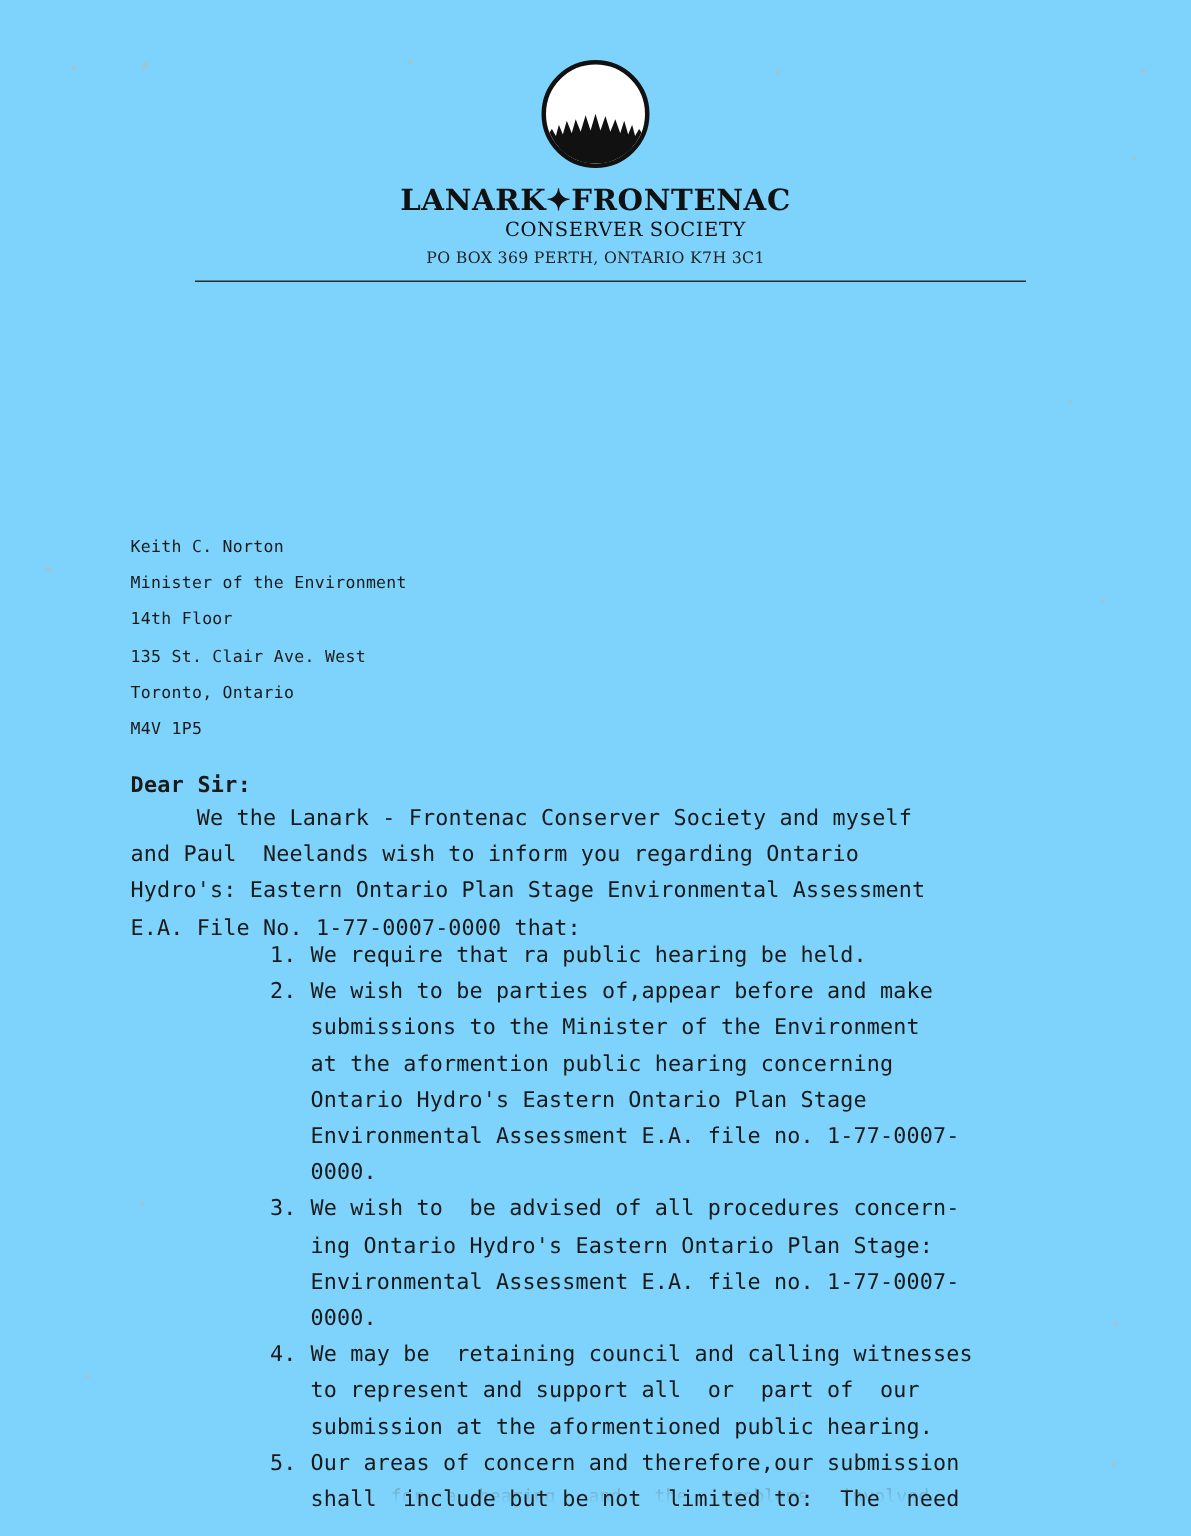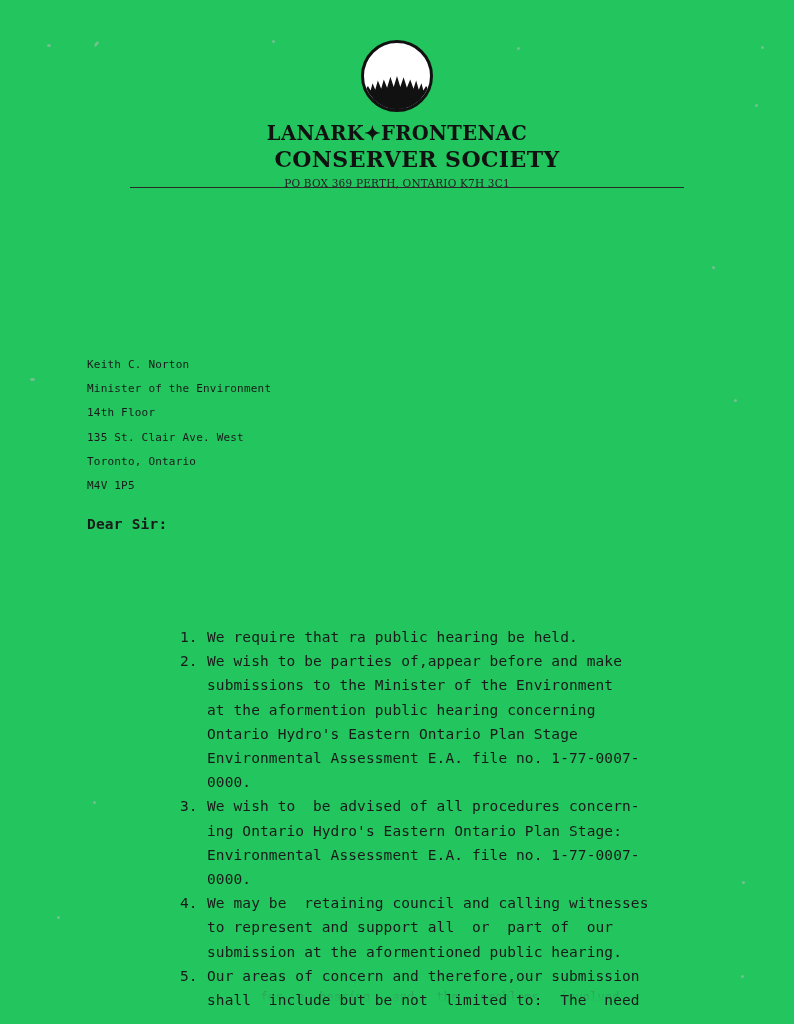--- a/index.html
+++ b/index.html
@@ -12,21 +12,21 @@
     height: 1024px;
     position: relative;
     font-family: "DejaVu Sans Mono", monospace;
     color: #1a1a1a;
     overflow: hidden;
   }
 
   .page {
     position: absolute;
     inset: 0;
-    background: #22c55e;
+    background: #7dd3fc;
   }
 
   
   .speckle {
     position: absolute;
     background: #b9b9b9;
     border-radius: 50%;
     opacity: .55;
   }
 
@@ -72,22 +72,22 @@
   .org-line1 {
     font-family: "DejaVu Serif", serif;
     font-weight: bold;
     font-size: 19.5px;
     letter-spacing: .4px;
     margin-top: 10px;
     color: #111;
   }
   .org-line2 {
     font-family: "DejaVu Serif", serif;
-    font-weight: bold;
-    font-size: 22px;
+    font-weight: normal;
+    font-size: 13px;
     letter-spacing: .4px;
     margin-top: 1px;
     color: #111;
     margin-left: 40px;
   }
   .org-addr {
     font-family: "DejaVu Serif", serif;
     font-size: 10.5px;
     letter-spacing: .2px;
     margin-top: 5px;
@@ -216,20 +216,24 @@
 
   <div class="recipient">Keith C. Norton
 Minister of the Environment
 14th Floor
 135 St. Clair Ave. West
 Toronto, Ontario
 M4V 1P5</div>
 
   <div class="salutation">Dear Sir:</div>
 
+  <div class="intro">     We the Lanark - Frontenac Conserver Society and myself
+and Paul  Neelands wish to inform you regarding Ontario
+Hydro's: Eastern Ontario Plan Stage Environmental Assessment
+E.A. File No. 1-77-0007-0000 that:</div>
 
   <div class="numbered">
     <div class="item">
       <span class="num">1.</span>
       <span class="txt">We require that ra public hearing be held.</span>
     </div>
     <div class="item">
       <span class="num">2.</span>
       <span class="txt">We wish to be parties of,appear before and make
 submissions to the Minister of the Environment

